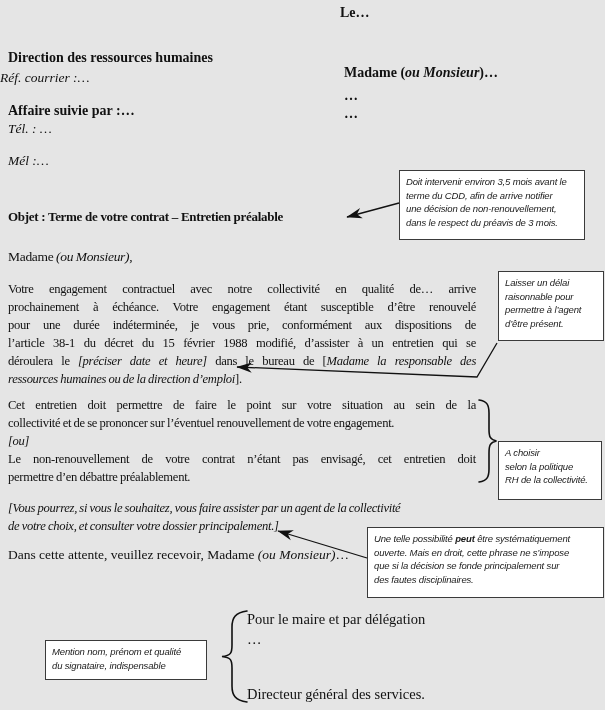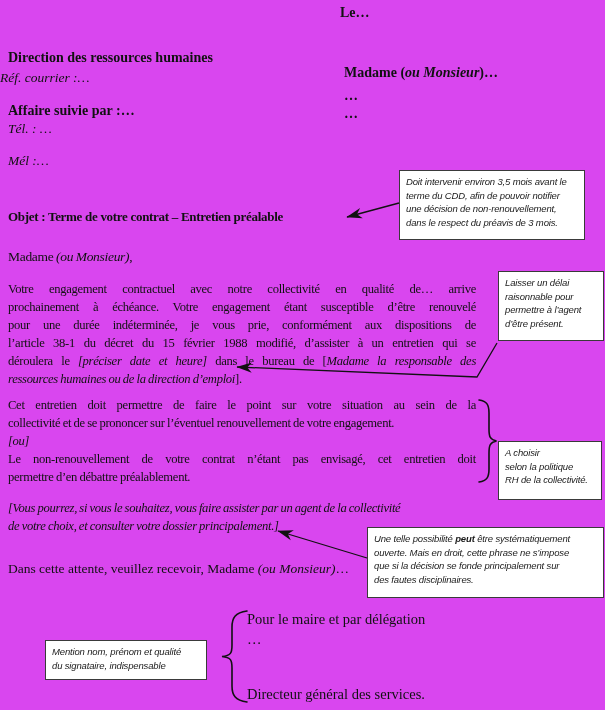--- a/index.html
+++ b/index.html
@@ -1,16 +1,16 @@
 <!DOCTYPE html>
 <html><head>
 <meta charset="utf-8">
 <style>
   html,body{margin:0;padding:0;background:#ffffff;}
-  .page{position:relative;width:605px;height:710px;background:#d946ef;
+  .page{position:relative;width:605px;height:710px;background:#e5e5e5;
         font-family:"Liberation Serif", serif;color:#111;overflow:hidden;}
   .abs{position:absolute;}
   .b{font-weight:bold;}
   .it{font-style:italic;}
   .bd{font-weight:bold;}
   .h14{font-size:14px;line-height:17px;}
   .h13{font-size:13px;line-height:16px;letter-spacing:-0.3px;}
   .i13{font-size:13.5px;line-height:17px;font-style:italic;}
   .body-txt{font-size:12.6px;line-height:18px;letter-spacing:-0.3px;word-spacing:-0.5px;}
   .tline{min-height:18px;}
@@ -62,31 +62,31 @@
       <div class="tline"><span class="it">[ou]</span></div>
       <div class="tline jline"><span>Le non-renouvellement de votre contrat n’étant pas envisagé, cet entretien doit</span></div>
       <div class="tline"><span>permettre d’en débattre préalablement.</span></div>
     </div>
 
   <div class="abs body-txt" style="left:8px;top:499px;width:480px;">
       <div class="tline"><span class="it">[Vous pourrez, si vous le souhaitez, vous faire assister par un agent de la collectivité</span></div>
       <div class="tline"><span class="it">de votre choix, et consulter votre dossier principalement.]</span></div>
     </div>
 
-  <div class="abs" style="left:8px;top:561px;font-size:13.5px;">
+  <div class="abs" style="left:8px;top:547px;font-size:13.5px;">
     <span>Dans cette attente, veuillez recevoir, Madame </span><span class="it">(ou Monsieur)</span><span>…</span>
   </div>
 
   <div class="abs sig" style="left:247px;top:611px;">Pour le maire et par délégation</div>
   <div class="abs sig" style="left:247px;top:631px;">…</div>
   <div class="abs sig" style="left:247px;top:686px;">Directeur général des services.</div>
 
   <div class="ann" style="left:399px;top:170px;width:186px;min-height:70px;">
       <div class="tline"><span>Doit intervenir environ 3,5 mois avant le</span></div>
-      <div class="tline"><span>terme du CDD, afin de pouvoir notifier</span></div>
+      <div class="tline"><span>terme du CDD, afin de arrive notifier</span></div>
       <div class="tline"><span>une décision de non-renouvellement,</span></div>
       <div class="tline"><span>dans le respect du préavis de 3 mois.</span></div>
     </div>
   <div class="ann" style="left:498px;top:271px;width:106px;min-height:70px;">
       <div class="tline"><span>Laisser un délai</span></div>
       <div class="tline"><span>raisonnable pour</span></div>
       <div class="tline"><span>permettre à l’agent</span></div>
       <div class="tline"><span>d’être présent.</span></div>
     </div>
   <div class="ann" style="left:498px;top:417px;width:104px;min-height:59px;margin-top:24px;">

